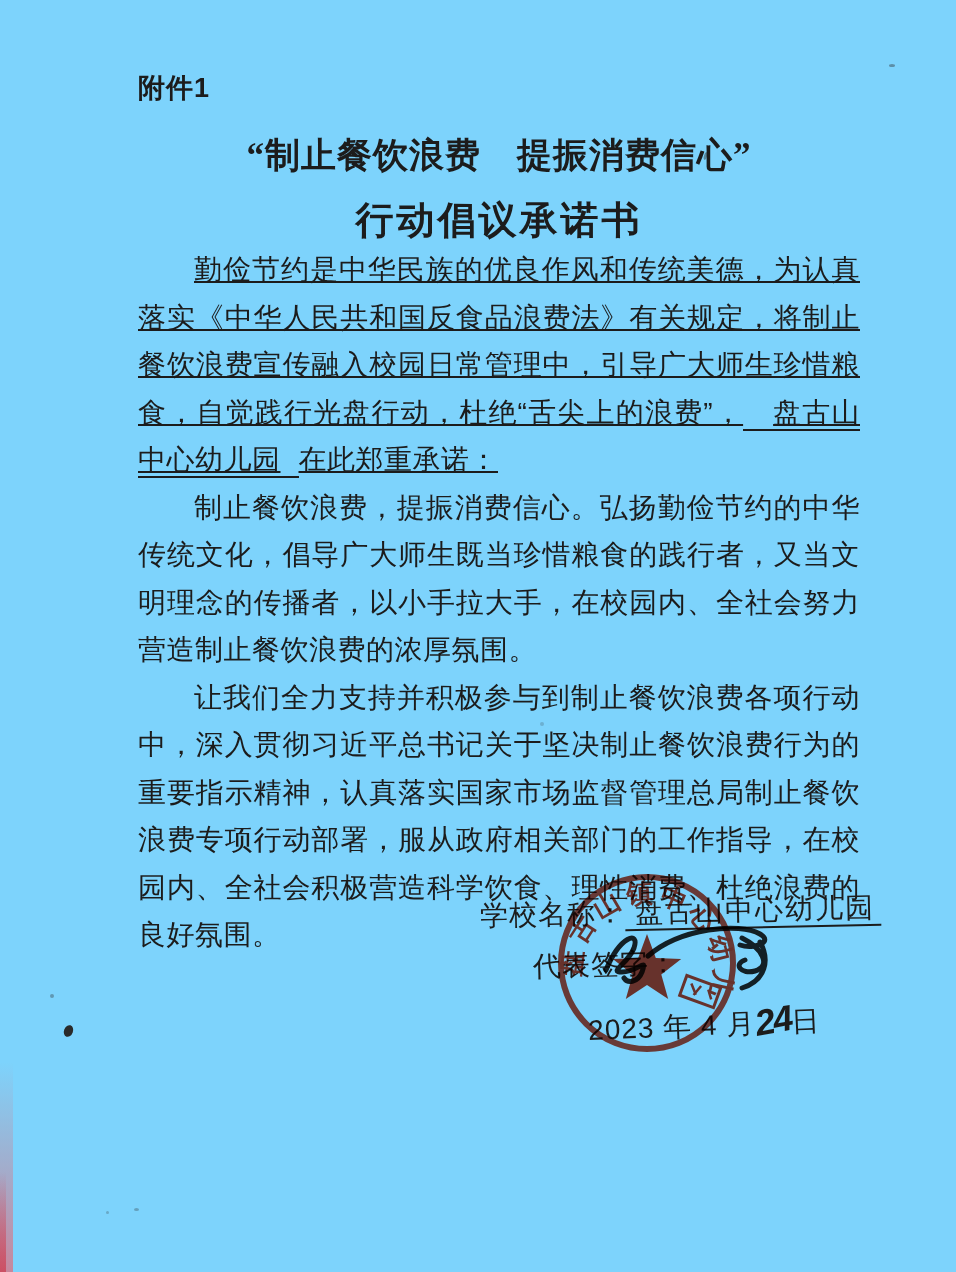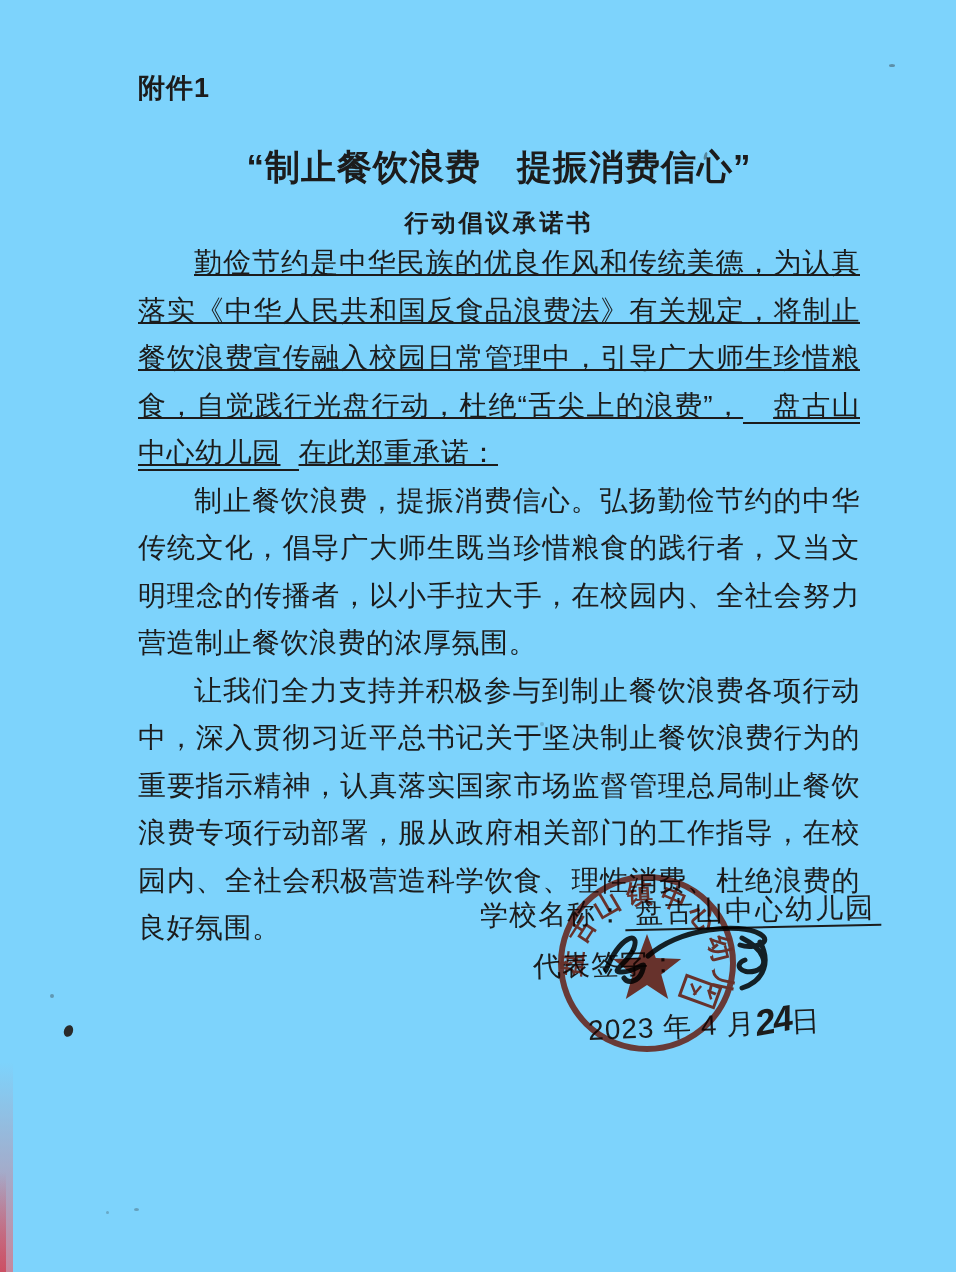--- a/index.html
+++ b/index.html
@@ -6,22 +6,22 @@
   .page {
     position:relative; width:956px; height:1272px; margin:0 auto;
     background:#7dd3fc;
     font-family:"Liberation Sans","DejaVu Sans",sans-serif;
     color:#1c1c1c; overflow:hidden;
   }
   .content { position:absolute; left:138px; top:70px; width:722px; }
 
   .attachment { font-size:27px; font-weight:600; letter-spacing:1px; }
 
-  .title1 { margin-top:38px; text-align:center; font-size:35px; font-weight:800; letter-spacing:1px; }
-  .title2 { margin-top:16px; text-align:center; font-size:24px; font-weight:800; letter-spacing:3px; }
+  .title1 { margin-top:26px; text-align:center; font-size:35px; font-weight:800; letter-spacing:1px;font-family:Liberation Serif, serif; }
+  .title2 { margin-top:16px; text-align:center; font-size:38px; font-weight:800; letter-spacing:3px; }
 
   p.body-par {
     margin:0; font-size:28px; line-height:47.5px;
     text-align:justify; text-indent:2em; letter-spacing:0.5px;
   }
   .par1 { margin-top:18px;text-decoration:underline; }
   .par2 { margin-top:1px; font-weight:400; line-height:49.5px; letter-spacing:0.2px; }
   .par3 { margin-top:13px; }
 
   .fill-underline {

